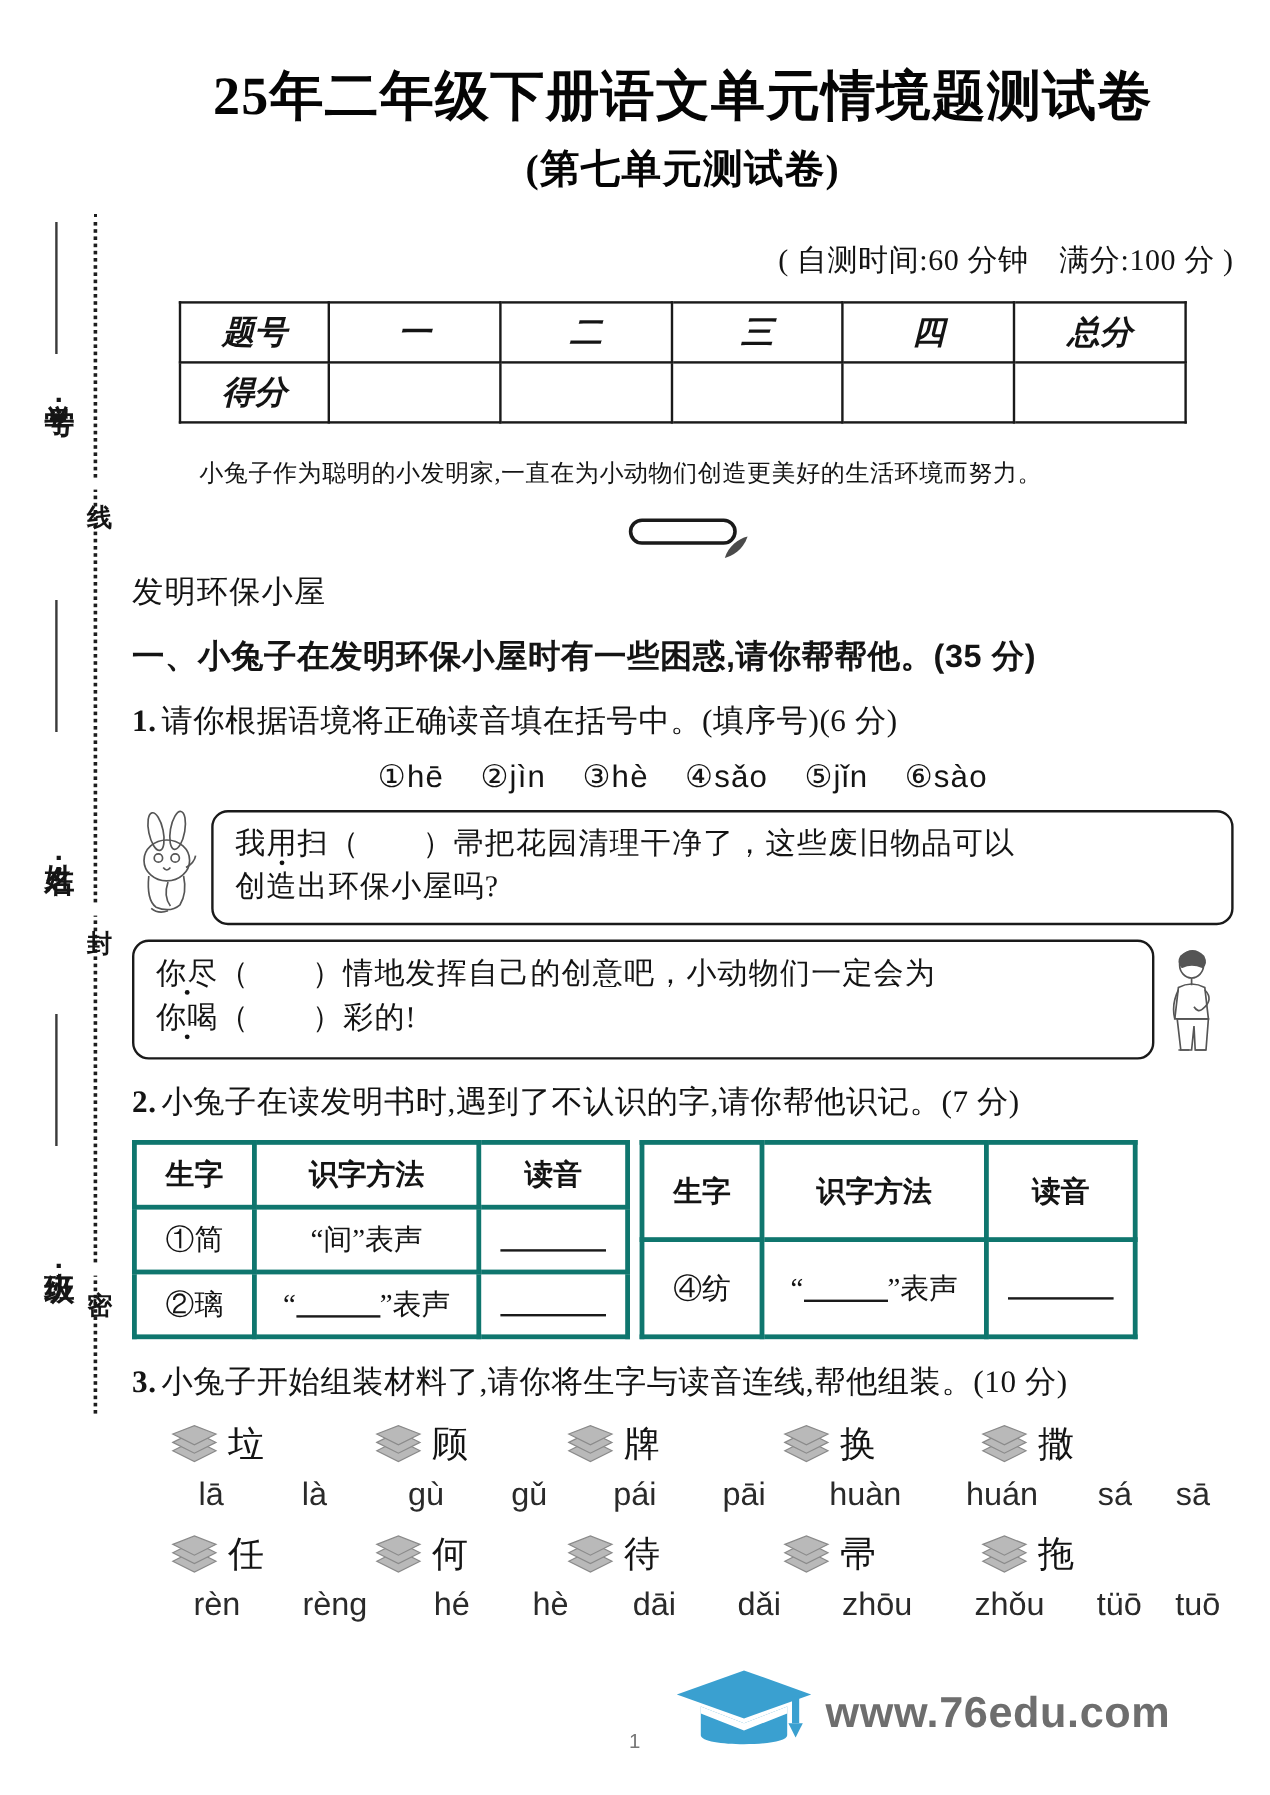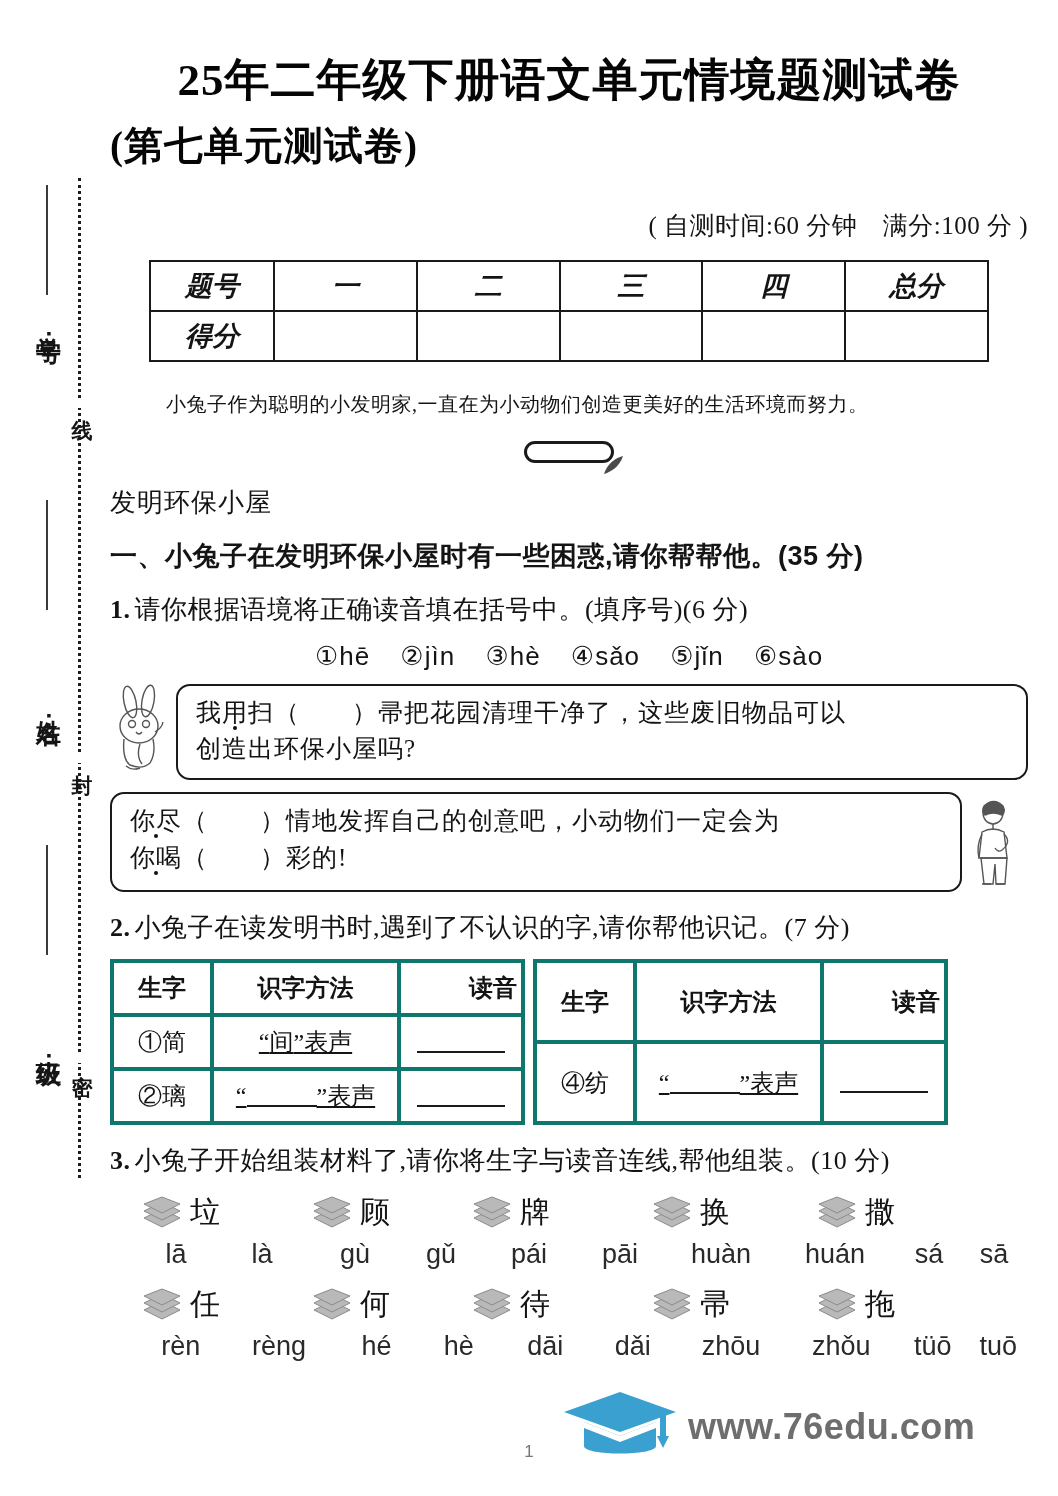--- a/index.html
+++ b/index.html
@@ -85,22 +85,22 @@
     text-align: center;
     font-family: "Liberation Serif", "DejaVu Serif", serif;
     font-size: 45px;
     font-weight: 700;
     letter-spacing: 1px;
     margin-top: 55px;
     line-height: 1.15;
     color: #050505;
   }
   .subtitle {
-    text-align: left;
-    font-size: 39px;
+    text-align: center;
+    font-size: 33px;
     font-weight: 700;
     margin-top: 12px;
     letter-spacing: 1px;
     color: #050505;
   }
   .exam-meta {
     text-align: right;
     font-size: 25px;
     margin-top: 36px;
     letter-spacing: 0.5px;
@@ -245,37 +245,36 @@
   .word-table td, .word-table th {
     border: 4px solid #0f766e;
     height: 50px;
     text-align: center;
     font-size: 24px;
     font-family: "Liberation Sans", "DejaVu Sans", sans-serif;
     font-weight: 700;
     padding: 0 4px;
   }
   .word-table .c-zi   { width: 88px; }
-  .word-table .c-read { width: 112px; text-align: right; }
+  .word-table .c-read { width: 112px; }
   .word-table td.body-cell {
     font-family: "Liberation Serif", "DejaVu Serif", serif;
     font-weight: 400;
     font-size: 24px;
   }
   .blank-line {
     display: inline-block;
     border-bottom: 2px solid #1a1a1a;
     width: 88px;
     height: 1px;
     vertical-align: -3px;
   }
   .blank-line.short { width: 70px; }
   .method-cell {
     white-space: nowrap;
-    text-decoration: underline;
   }
 
   
   .match-block { margin-top: 14px; }
   .match-chars {
     display: flex;
     justify-content: flex-start;
     padding-left: 30px;
     gap: 0;
   }

